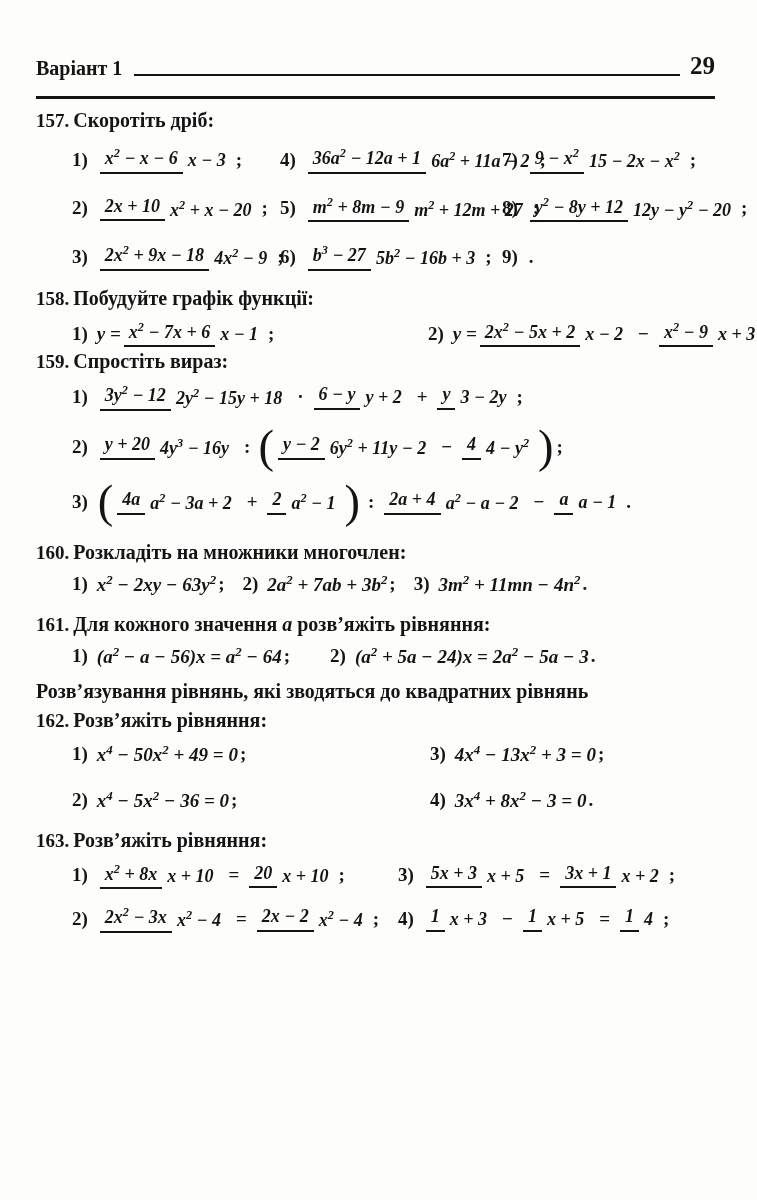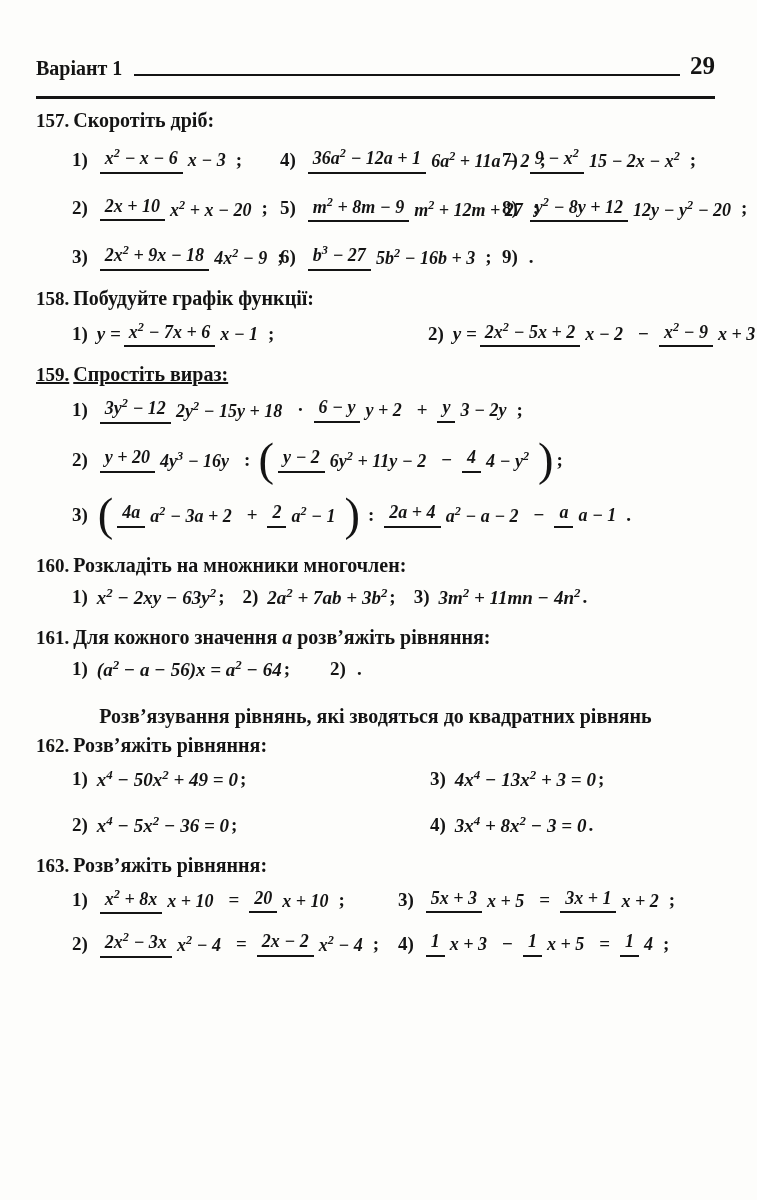--- a/index.html
+++ b/index.html
@@ -17,21 +17,21 @@
     border-bottom:3px solid #141414; padding-bottom:16px;
   }
   .header-left { font-size:20px; white-space:nowrap; }
   .fill-line { flex:1; border-bottom:2px solid #141414; margin:0 10px 4px 12px; height:0; }
   .page-number { font-size:25px; white-space:nowrap; }
 
   
   .prob-head { margin:13px 0 4px 0; font-size:20px; }
   .prob-no { font-size:19px; margin-right:4px; }
   .var { font-style:italic; }
-  .section-head { text-align:center; font-size:20px; margin:24px 0 6px 0; }
+  .section-head { text-align:left; font-size:20px; margin:12px 0 6px 0; }
 
   
   .formula { display:inline-flex; align-items:center; font-size:19px; white-space:nowrap; }
   .frac { display:inline-flex; align-items:center;
           font-style:italic; font-size:18px; line-height:1.2; margin:0 3px; }
   .frac .num { border-bottom:2px solid #141414; padding:0 5px 2px 5px; }
   .frac .den { padding:2px 5px 0 5px; }
   .label { font-style:normal; margin-right:9px; }
   .math  { font-style:italic; }
   .op    { font-style:normal; margin:0 7px; }
@@ -45,21 +45,21 @@
   .grid158 { display:grid; grid-template-columns:356px auto; margin:10px 0 0 36px; }
   .col159  { display:flex; flex-direction:column; gap:17px; margin:10px 0 0 36px; }
   .row160  { display:flex; gap:18px; margin:8px 0 0 36px; }
   .row161  { display:flex; gap:40px; margin:8px 0 0 36px; }
   .grid162 { display:grid; grid-auto-flow:column; grid-template-rows:repeat(2,auto);
              grid-template-columns:358px auto; row-gap:22px; margin:10px 0 0 36px; }
   .grid163 { display:grid; grid-auto-flow:column; grid-template-rows:repeat(2,auto);
              grid-template-columns:326px auto; row-gap:16px; margin:10px 0 0 36px; }
   .mt157 { margin-top:10px; }
   .mt158 { margin-top:16px; }
-  .mt159 { margin-top:16px;text-decoration:underline; }
+  .mt159 { margin-top:3px; }
   .mt160 { margin-top:20px; }
   .mt161 { margin-top:16px; }
   .mt162 { margin-top:6px; }
   .mt163 { margin-top:16px; }
 </style>
 </head>
 <body>
 
 <div class="page">
 
@@ -265,20 +265,21 @@
   <div>
     <p class="prob-head mt161"><span class="prob-no">161.</span><span>Для кожного значення</span> <span class="var">a</span><span> розв’яжіть рівняння:</span></p>
     <div class="row161">
       <div class="formula">
           <span class="label">1)</span>
           <span class="math">(a<sup>2</sup> − a − 56)x = a<sup>2</sup> − 64</span>
           <span class="punct">;</span>
         </div>
       <div class="formula">
           <span class="label">2)</span>
+          <span class="math">(a<sup>2</sup> + 5a − 24)x = 2a<sup>2</sup> − 5a − 3</span>
           <span class="punct">.</span>
         </div>
     </div>
   </div>
 
   <p class="section-head">Розв’язування рівнянь, які зводяться до квадратних рівнянь</p>
 
   <div>
     <p class="prob-head mt162"><span class="prob-no">162.</span><span>Розв’яжіть рівняння:</span></p>
     <div class="grid162">

